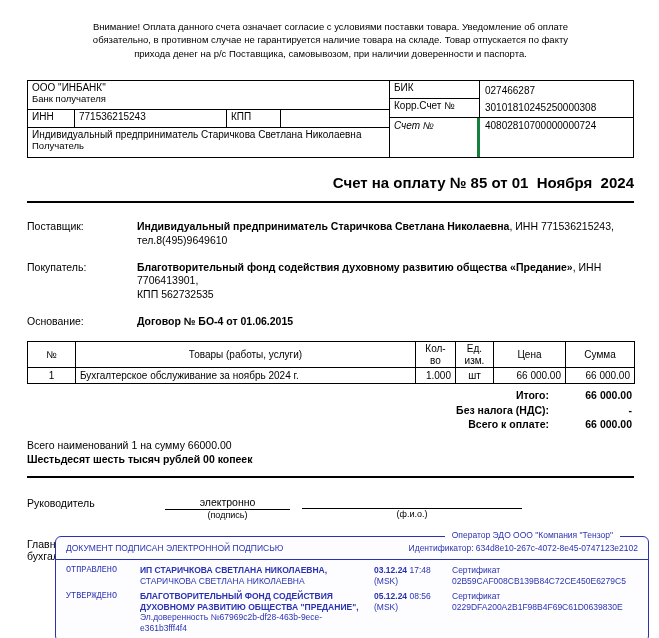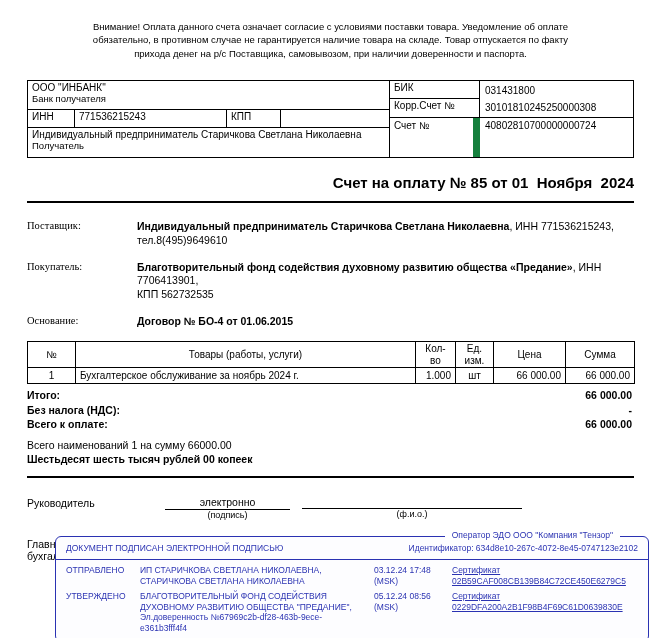--- a/index.html
+++ b/index.html
@@ -23,44 +23,44 @@
   .c-inn-l{width:47px;}
   .c-inn-v{width:152px;}
   .c-kpp-l{width:54px;}
   .c-kpp-v{flex:1;}
   .br-top{display:flex;border-bottom:1px solid #000;height:37px;box-sizing:border-box;}
   .br-bottom{display:flex;flex:1;}
   .br-labels{width:90px;border-right:1px solid #000;box-sizing:border-box;}
   .br-label-cell{height:18px;padding:1px 4px;box-sizing:border-box;}
   .br-label-cell.bordered{border-bottom:1px solid #000;}
   .br-vals{flex:1;padding:1px 5px;box-sizing:border-box;line-height:17px;}
-  .br-label-single{width:90px;border-right:7px solid #15803d;box-sizing:border-box;padding:2px 4px;}
+  .br-label-single{width:90px;border-right:3px solid #15803d;box-sizing:border-box;padding:2px 4px;font-style:italic;}
   .br-val-single{flex:1;padding:2px 5px;box-sizing:border-box;}
 
   
   .title{margin-top:16px;font-size:15px;font-weight:bold;white-space:pre;text-align:right;}
   .thick-line{height:2.5px;background:#000;margin-top:10px;width:607px;}
 
   
   .parties{margin-top:17px;font-size:10.5px;}
   .party-row{display:flex;margin-bottom:13px;}
-  .party-label{width:110px;flex-shrink:0;font-family:Liberation Serif, serif;}
+  .party-label{width:110px;flex-shrink:0;}
   .party-value{width:480px;line-height:1.3;}
 
   
   table.items{border-collapse:collapse;width:607px;margin-top:10px;font-size:10px;table-layout:fixed;}
   table.items th,table.items td{border:1px solid #000;padding:1px 4px;box-sizing:border-box;}
   table.items th{font-weight:normal;text-align:center;vertical-align:middle;height:25px;line-height:1.15;}
   table.items td{height:16px;vertical-align:middle;}
   .col-num{width:48px;} .col-name{width:340px;} .col-qty{width:40px;} .col-unit{width:38px;} .col-price{width:72px;} .col-sum{width:69px;}
   td.ta-c{text-align:center;} td.ta-r{text-align:right;} td.ta-l{text-align:left;margin-left:22px;}
 
   
   .totals{margin-top:4px;font-size:10.5px;}
-  .tot-row{display:flex;justify-content:space-between;line-height:14.5px;}
+  .tot-row{display:flex;justify-content:flex-end;line-height:14.5px;gap:17px;}
   .tot-label{font-weight:bold;text-align:right;}
   .tot-val{width:66px;text-align:right;font-weight:bold;padding-right:2px;}
   .sum-line{margin-top:6px;font-size:10.5px;line-height:14px;}
   .sum-words{font-weight:bold;font-size:10.5px;line-height:14px;}
 
   
   .signatures{margin-top:18px;font-size:10.5px;}
   .sig-row{display:flex;align-items:flex-start;margin-bottom:0;margin-top:16px;}
   .sig-label{width:138px;flex-shrink:0;padding-top:1px;}
   .sig-block{width:125px;text-align:center;}
@@ -69,25 +69,25 @@
   .sig-gap{width:12px;}
   .fio-block{width:220px;text-align:center;}
   .fio-space{border-bottom:1.5px solid #000;height:12px;}
 
   
   .stamp{position:absolute;left:55px;top:536px;width:594px;box-sizing:border-box;border:1px solid var(--blue);border-radius:6px;padding:6px 10px 8px;color:var(--blue);font-size:8.5px;background:#fdfdff;}
   .stamp-legend{position:absolute;top:-7px;right:28px;background:#fff;padding:0 7px;font-size:8.5px;white-space:nowrap;}
   .stamp-head{display:flex;justify-content:space-between;line-height:11px;}
   .stamp-sep{border-top:1px solid var(--blue);margin:5px -10px 2px;}
   .stamp-row{display:flex;margin-top:5px;line-height:10.5px;}
-  .st-status{width:74px;flex-shrink:0;}
+  .st-status{width:74px;flex-shrink:0;font-family:Liberation Mono, monospace;}
   .st-org{width:234px;flex-shrink:0;padding-right:8px;box-sizing:border-box;}
   .st-date{width:78px;flex-shrink:0;}
-  .st-cert{flex:1;text-decoration:underline;}
-  .st-b{font-weight:normal;}
+  .st-cert{flex:1;}
+  .st-b{font-weight:bold;}
 </style>
 </head>
 <body>
 
 <div class="page">
   <div class="content">
 
     <div class="disclaimer">Внимание! Оплата данного счета означает согласие с условиями поставки товара. Уведомление об оплате обязательно, в противном случае не гарантируется наличие товара на складе. Товар отпускается по факту прихода денег на р/с Поставщика, самовывозом, при наличии доверенности и паспорта.</div>
 
     <div class="bank-wrap">
@@ -107,21 +107,21 @@
           <div class="cell-sub">Получатель</div>
         </div>
       </div>
       <div class="bank-right">
         <div class="br-top">
           <div class="br-labels">
             <div class="br-label-cell bordered">БИК</div>
             <div class="br-label-cell">Корр.Счет №</div>
           </div>
           <div class="br-vals">
-            <div>031431800</div>
+            <div>027466287</div>
             <div>30101810245250000308</div>
           </div>
         </div>
         <div class="br-bottom">
           <div class="br-label-single">Счет №</div>
           <div class="br-val-single">40802810700000000724</div>
         </div>
       </div>
     </div>
 

